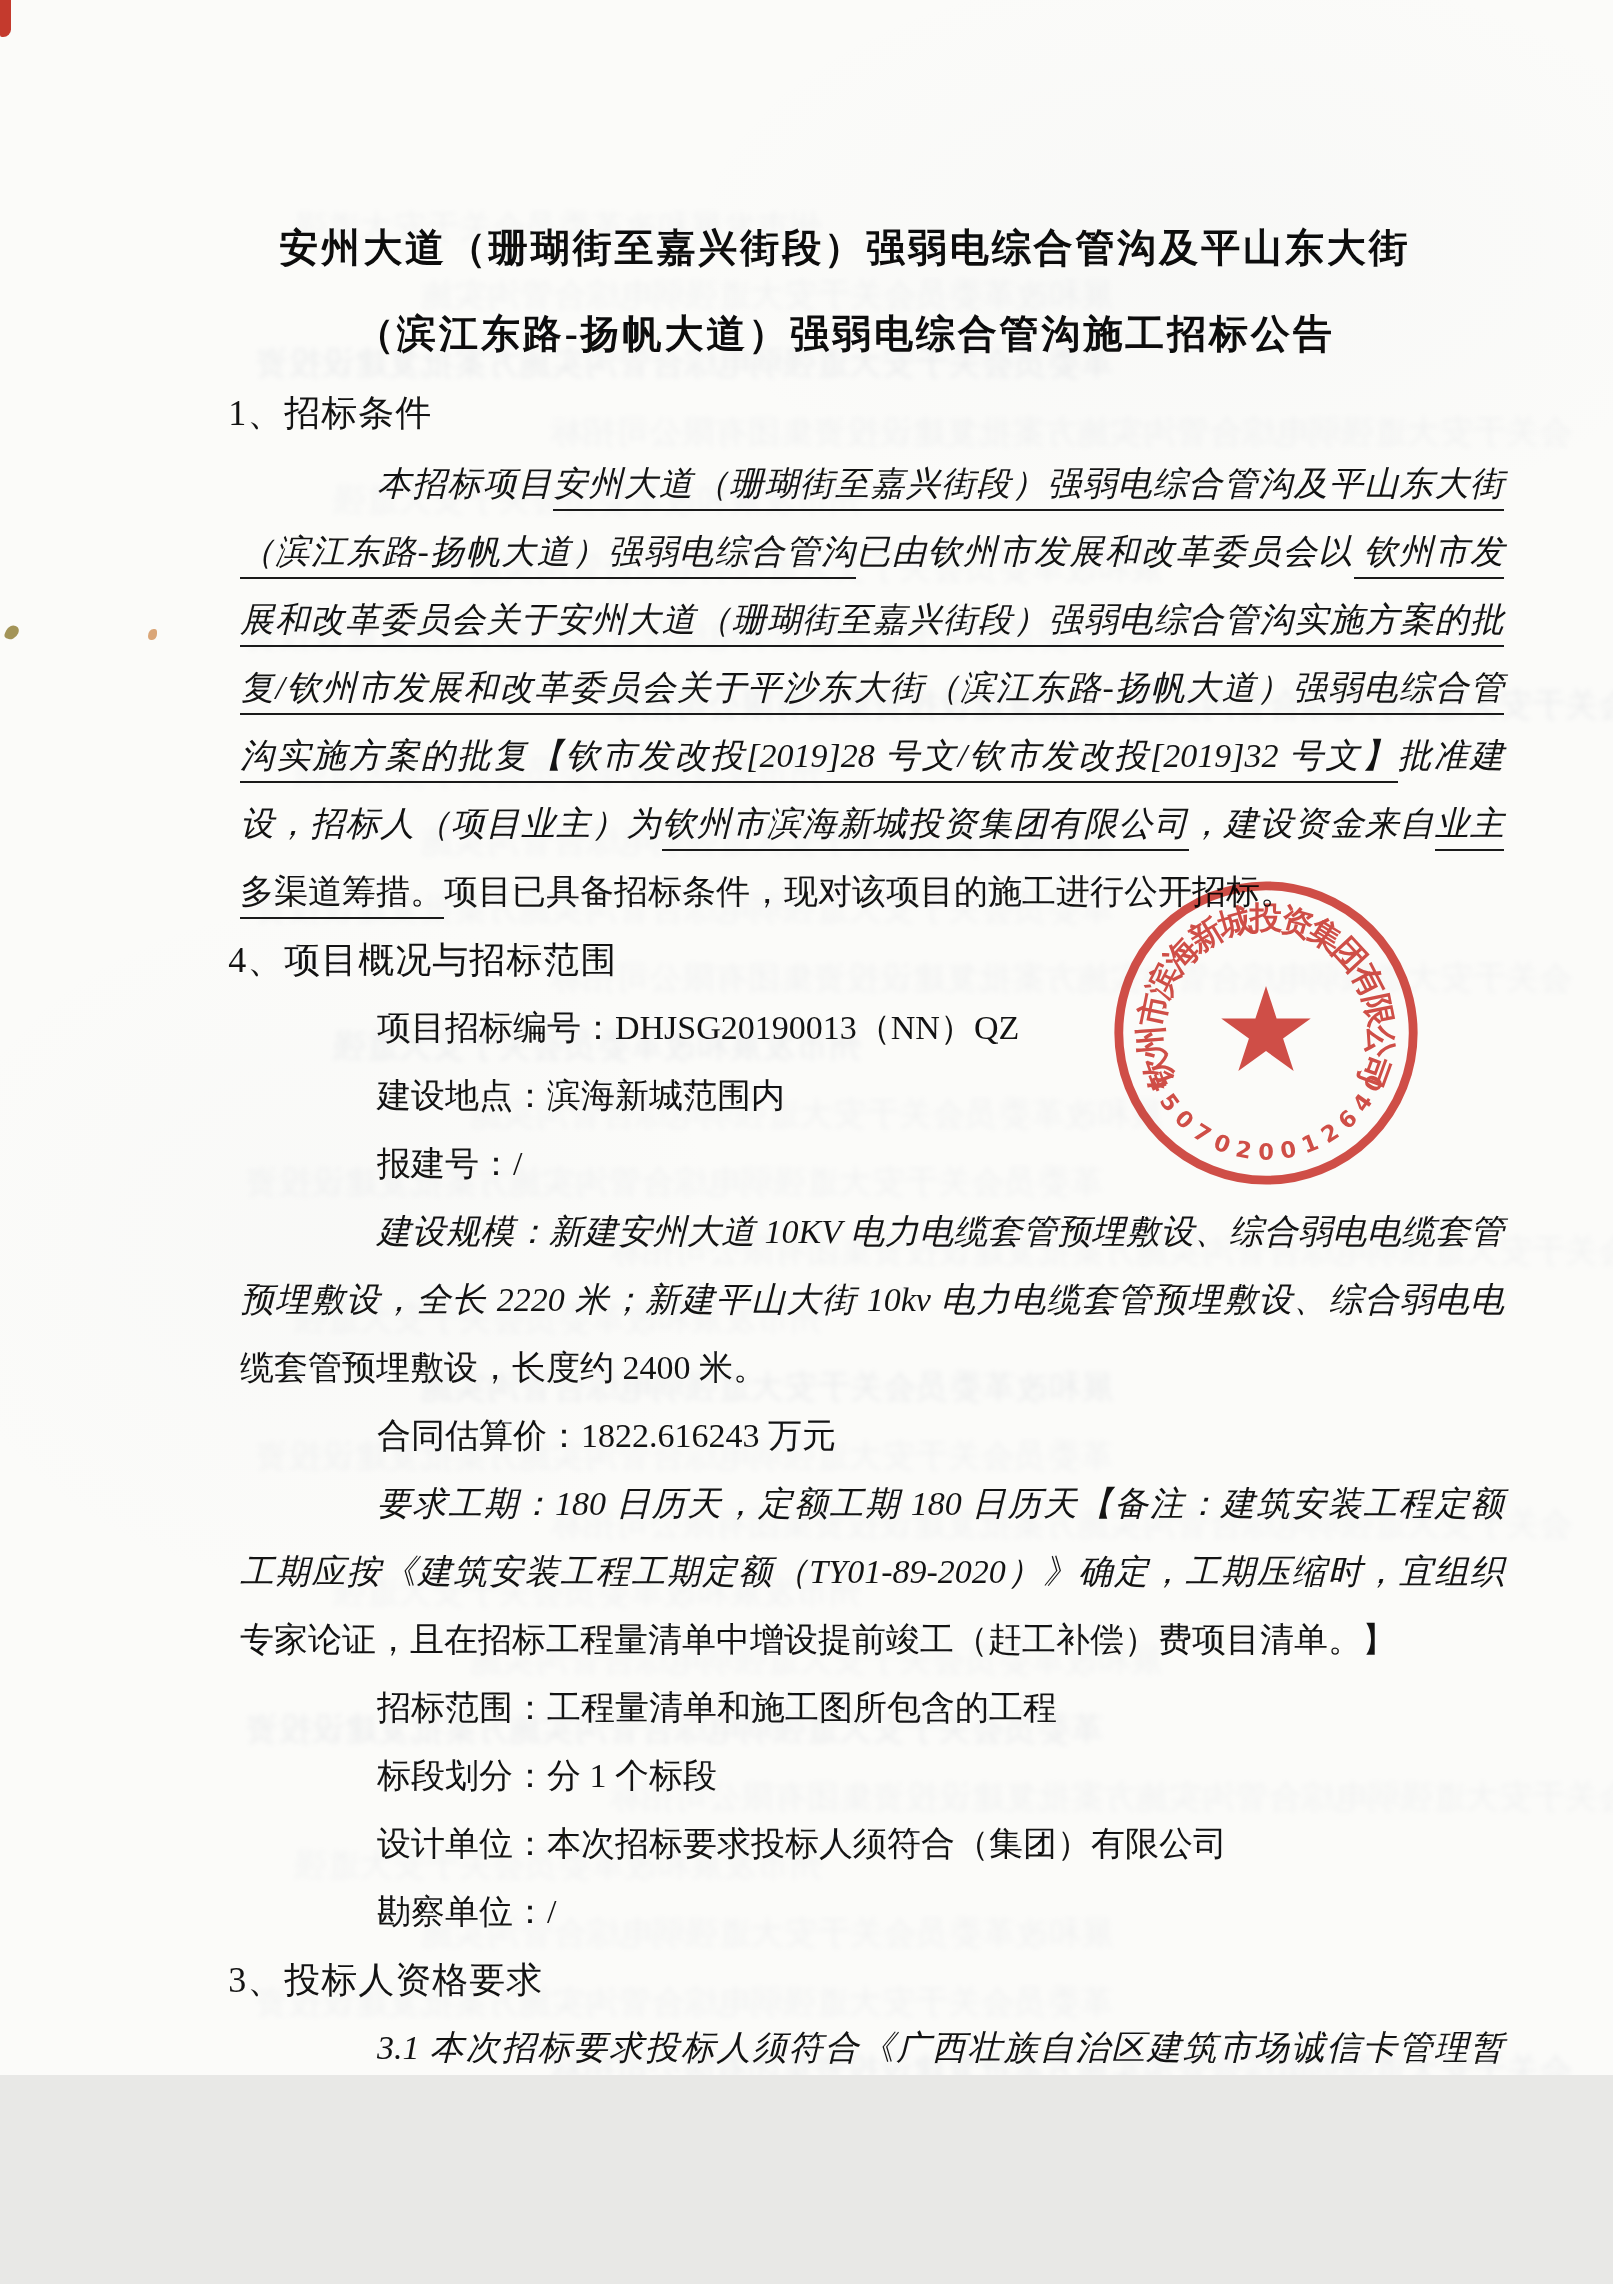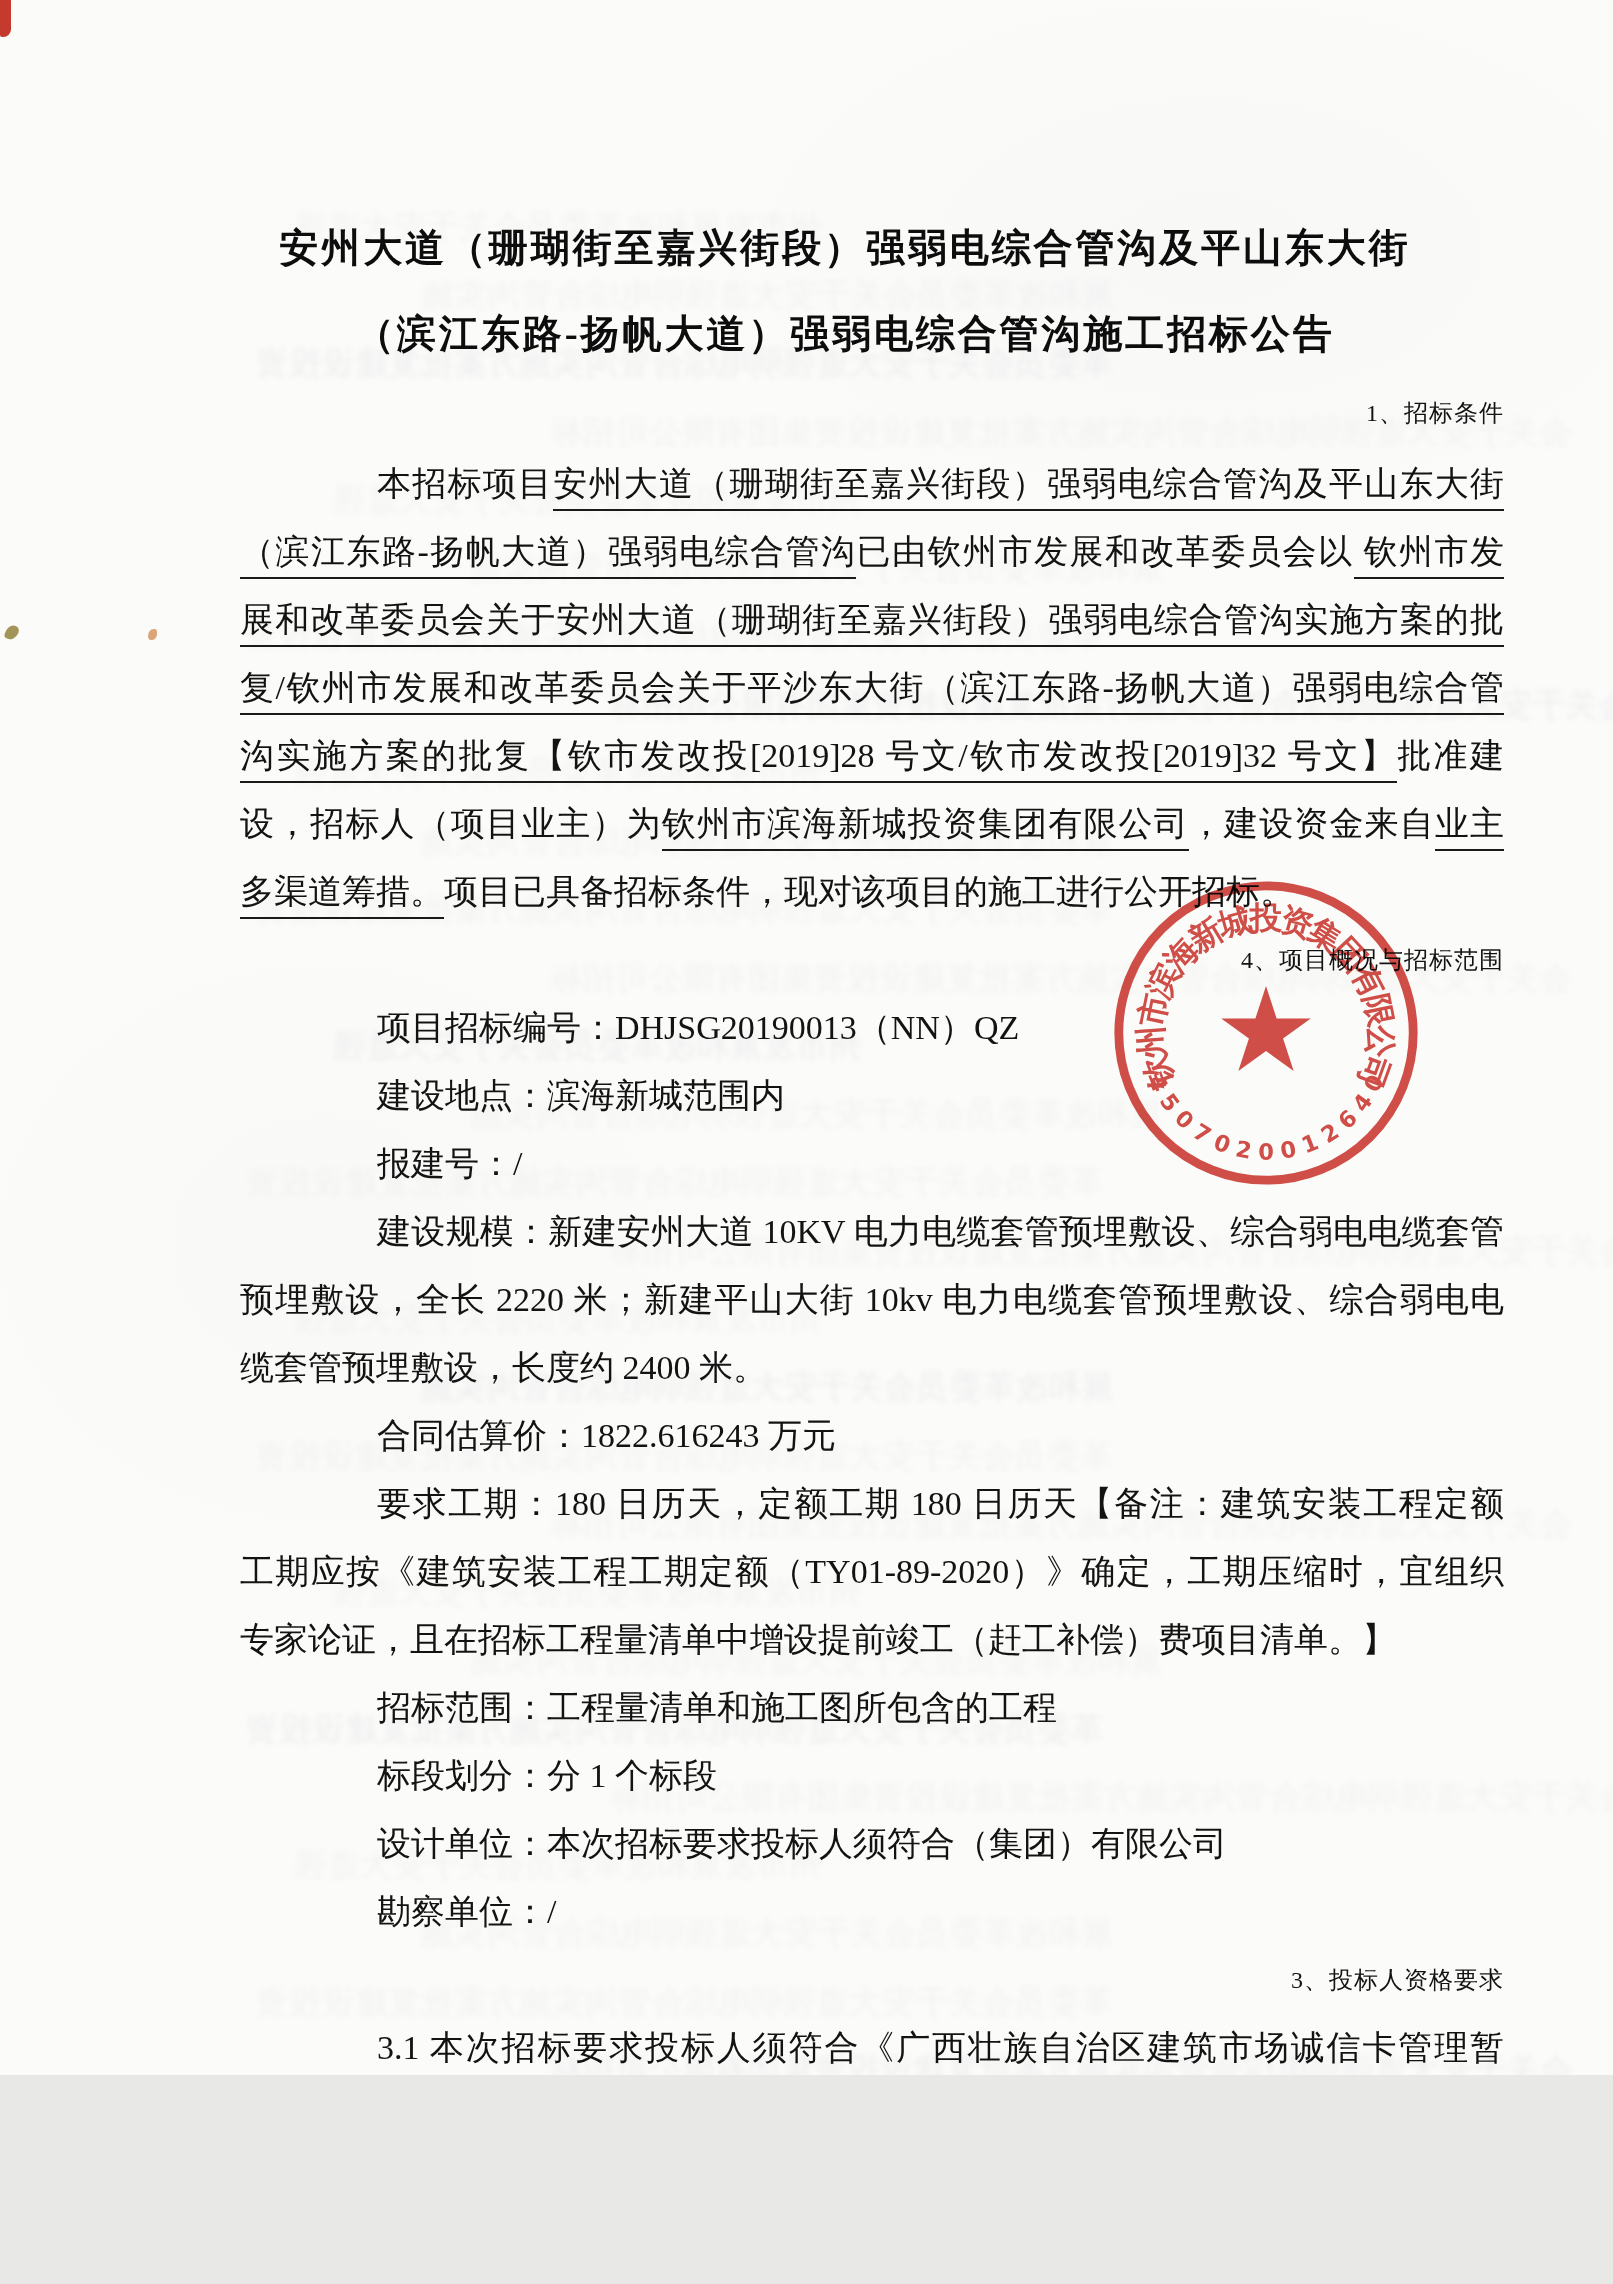--- a/index.html
+++ b/index.html
@@ -16,30 +16,30 @@
     color:#131313;
   }
   .doc{position:absolute;left:240px;top:204px;width:1264px;}
   .line{
     position:relative;
     height:68px;line-height:68px;
     font-size:34px;
     white-space:nowrap;
     z-index:3;
   }
-  .line.fill{white-space:normal;text-align:justify;text-align-last:justify;}
+  .line.fill{white-space:normal;text-align:justify;text-align-last:justify;font-style:italic;}
   .line.title{
     font-size:39px;font-weight:bold;letter-spacing:2.9px;
     text-align:center;text-align-last:center;
     margin-right:54px;color:#0d0d0d;
   }
   .line.t1{height:87px;line-height:87px;}
   .line.t2{height:86px;line-height:86px;}
   .line.h74{height:73px;line-height:73px;}
-  .line.head{font-size:24px;margin-left:-11.8px;letter-spacing:1px;text-align:right;}
+  .line.head{font-size:36px;margin-left:-11.8px;letter-spacing:1px;}
   .line.detail{padding-left:137px;}
   .line.indent{text-indent:137px;}
   .seg{display:inline;}
   .seg.u{border-bottom:2.9px solid #1a1a1a;padding-bottom:6.9px;}
   
   .ghost{
     position:absolute;left:0;
     transform:scaleX(-1);
     filter:blur(2.9px);
     color:#8d96a6;

